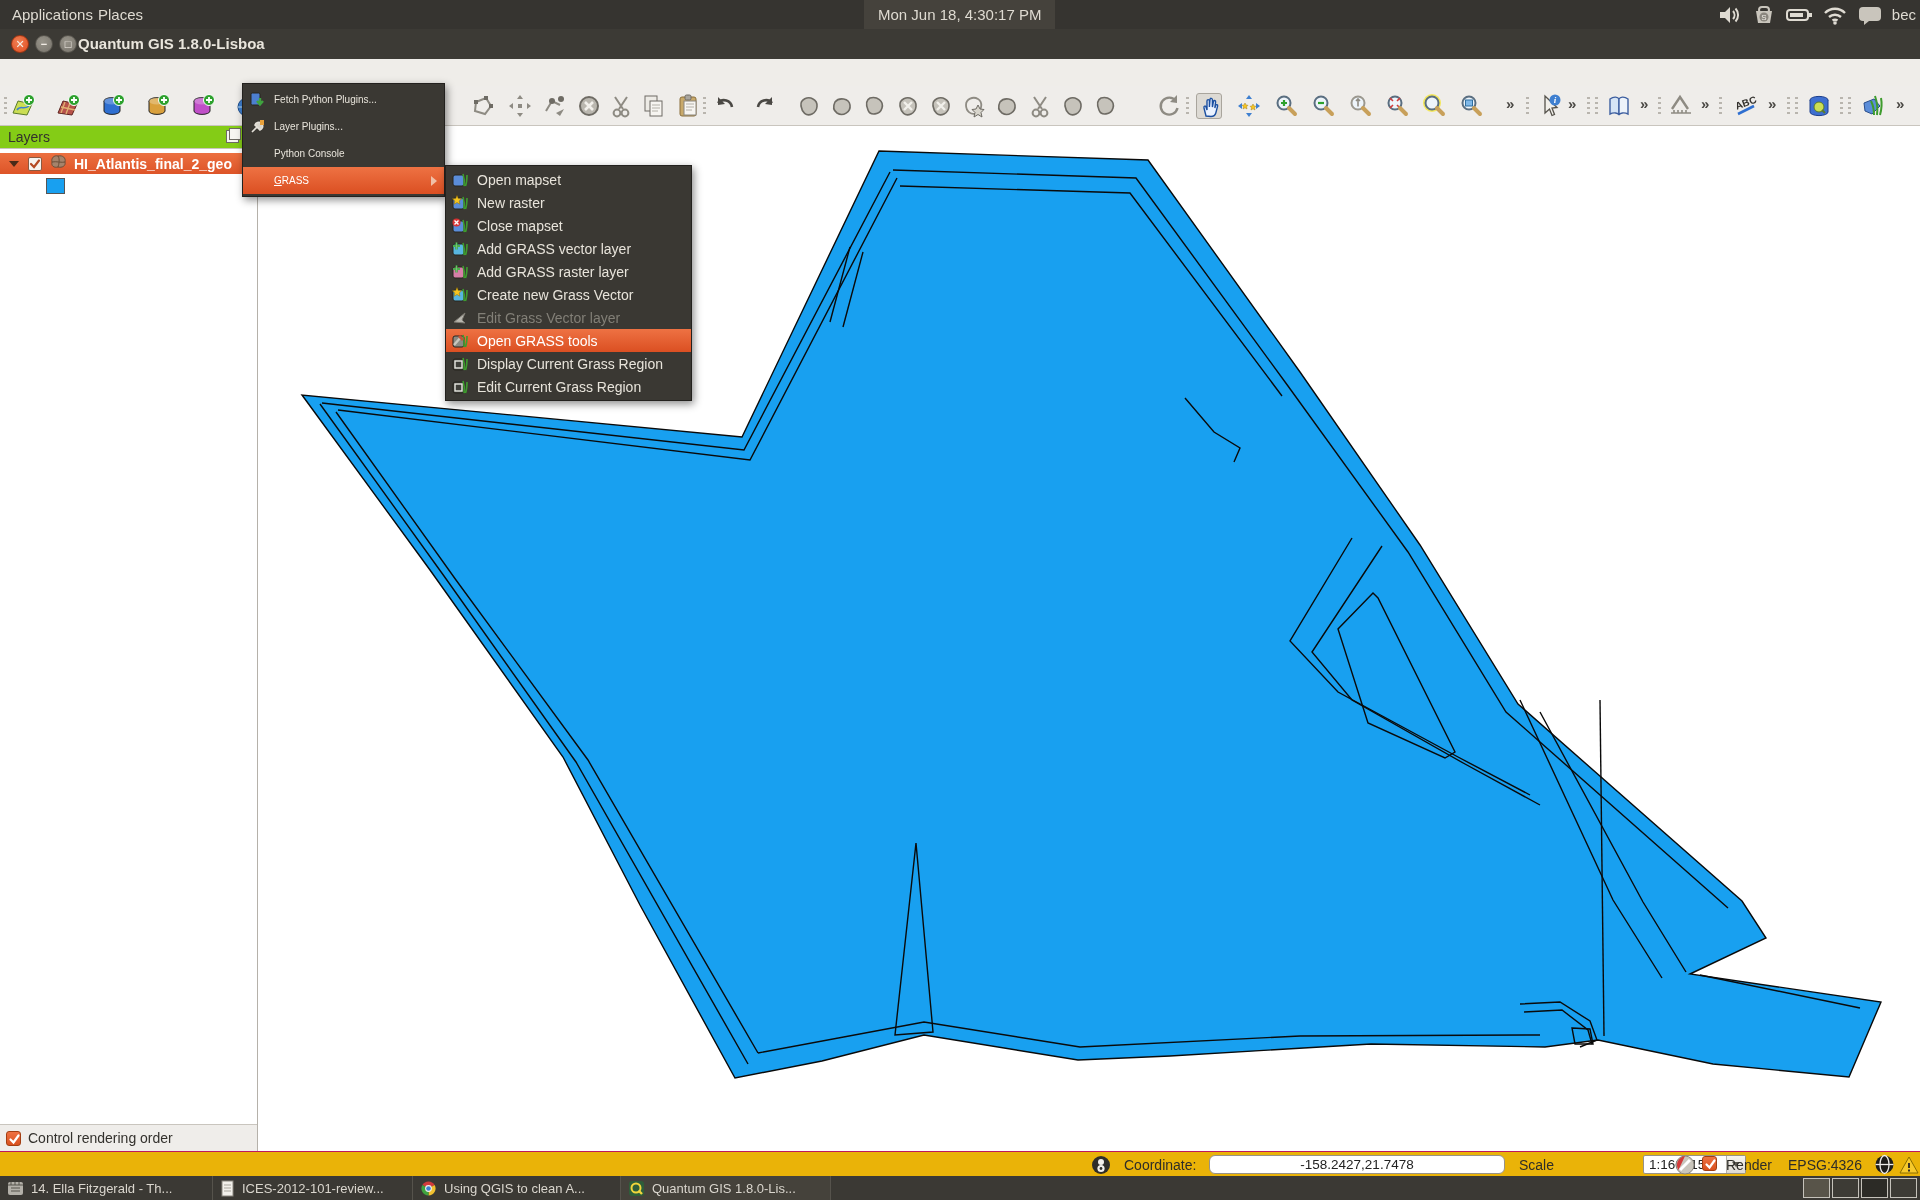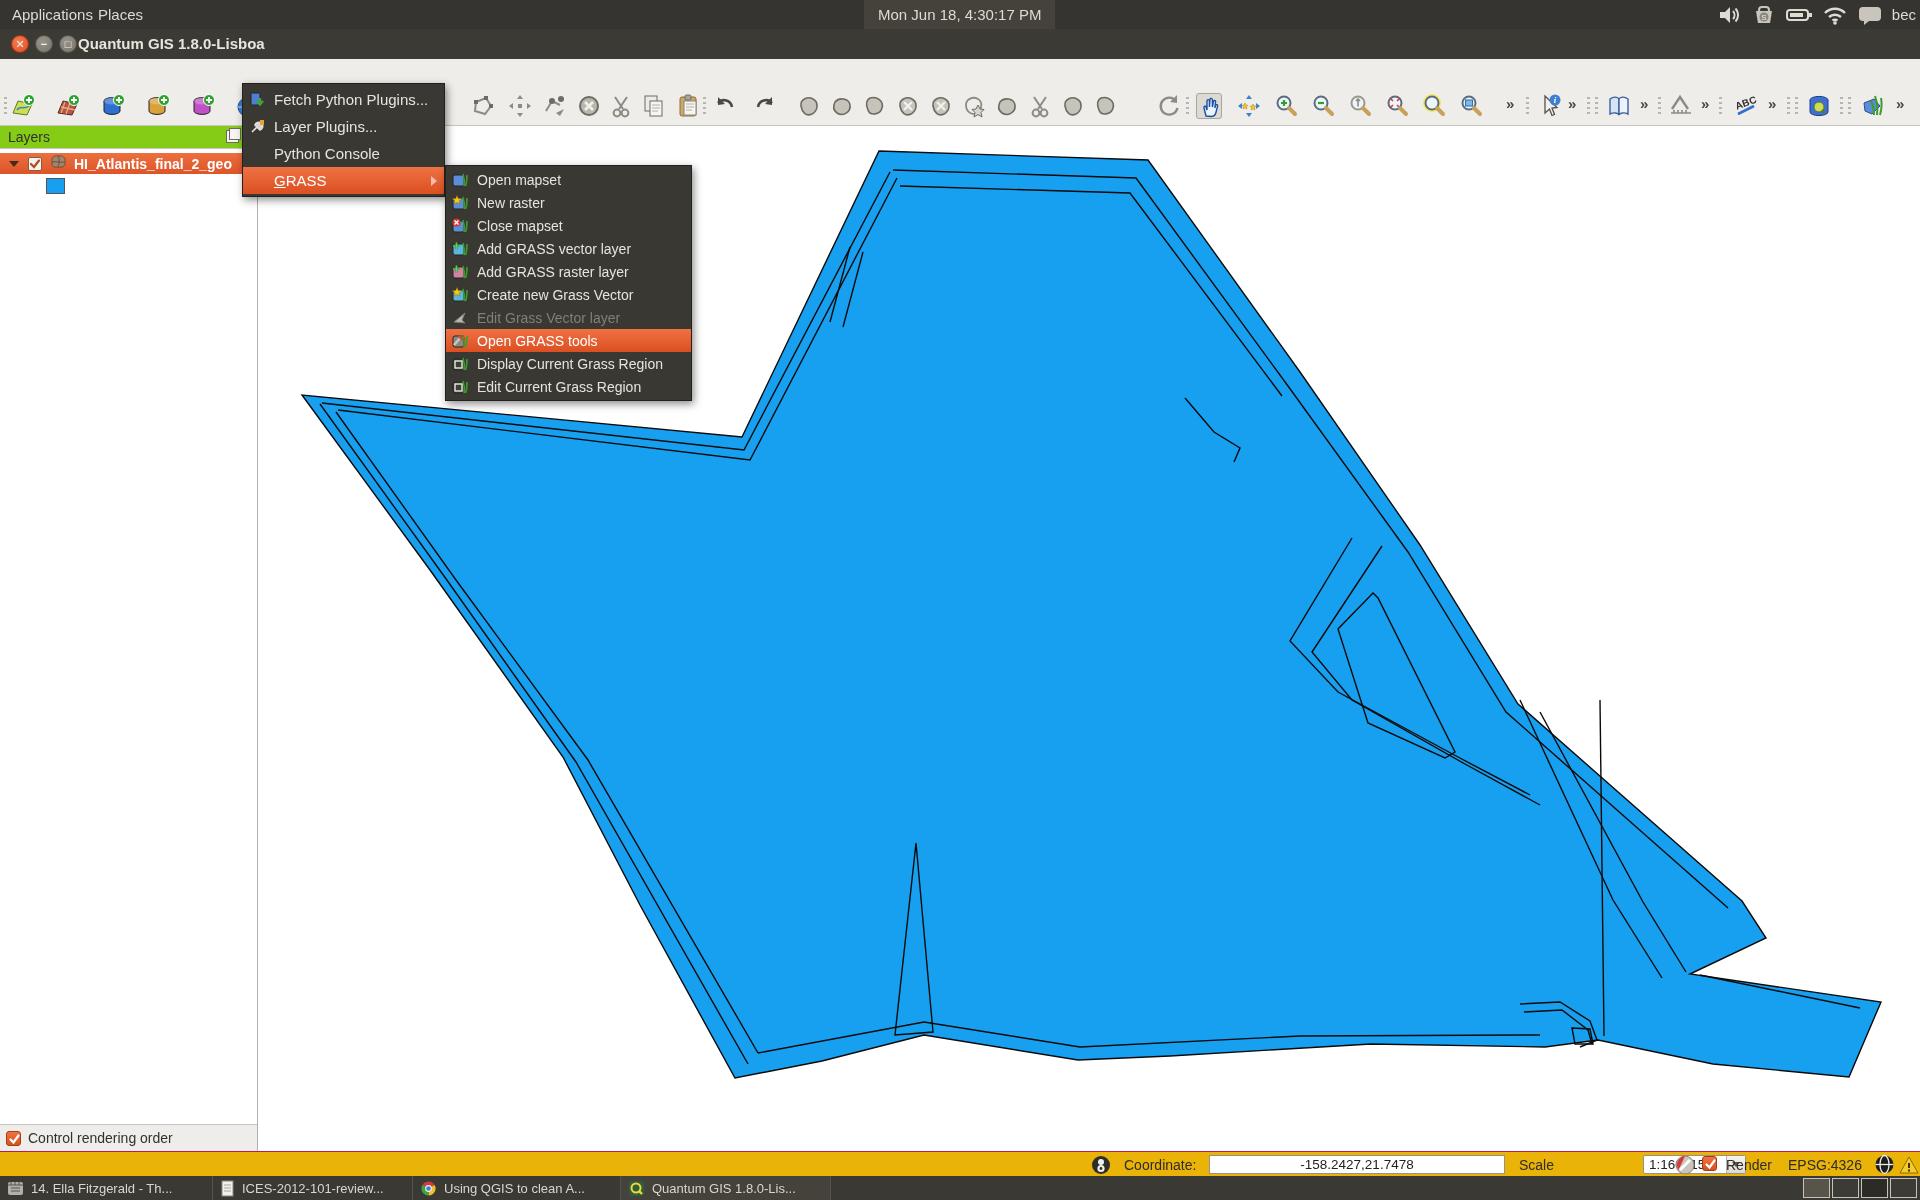--- a/index.html
+++ b/index.html
@@ -59,35 +59,35 @@
 
   .cb { width:15px; height:15px; border-radius:3px; background:linear-gradient(#EE7243,#D9511F); border:1px solid #A33E12; position:relative; flex:0 0 auto; }
   .cb svg { position:absolute; left:1px; top:1px; }
 
   
   .map-canvas { position:absolute; left:258px; top:126px; width:1662px; height:1025px; background:#FFFFFF; z-index:1; }
   .map-canvas svg { display:block; }
 
   
   .dropdown { position:absolute; background:#3A3833; border:1px solid #23211E; box-shadow:2px 3px 8px rgba(0,0,0,.45); z-index:70; padding:2px 0; }
-  .menu-item { position:relative; height:26px; display:flex; align-items:center; color:#E8E4DB; font-size:15px; }
+  .menu-item { position:relative; height:26px; display:flex; align-items:center; color:#E8E4DB; font-size:10px; }
   .menu-item .mi-icon { width:18px; margin-left:6px; flex:0 0 auto; display:flex; }
   .menu-item .mi-label { margin-left:7px; white-space:nowrap; }
   .menu-item.hl { background:linear-gradient(#EE7243,#DB4F22); color:#FFFFFF; }
   .menu-item.disabled { color:#827F77; }
   .menu-item .sub-arrow { position:absolute; right:7px; width:0; height:0; border-top:5px solid transparent; border-bottom:5px solid transparent; border-left:6px solid #F0C0A8; }
   #plugins-menu { left:242px; top:83px; width:203px; }
   #plugins-menu .menu-item { height:27px; }
   #grass-menu { left:445px; top:165px; width:247px; }
   #grass-menu .menu-item { height:23px; font-size:14px; }
 
   
   .statusbar { position:absolute; left:0; top:1151px; width:1920px; height:25px; background:#eab308; border-top:1px solid #be185d; z-index:30; font-size:14px; color:#2E2D29; }
   .sb-abs { position:absolute; top:0; height:25px; display:flex; align-items:center; }
-  .sb-input { position:absolute; top:3px; height:19px; background:#FFFFFF; border:1px solid #979288; border-radius:0; text-align:center; font-size:13.5px; color:#222; line-height:17px; }
+  .sb-input { position:absolute; top:3px; height:19px; background:#FFFFFF; border:1px solid #979288; border-radius:6px; text-align:center; font-size:13.5px; color:#222; line-height:17px; }
   .sb-combo { position:absolute; top:3px; height:19px; background:#FFFFFF; border:1px solid #979288; border-radius:2px; font-size:13.5px; color:#222; line-height:17px; padding-left:5px; }
   .sb-combo .arrow-btn { position:absolute; right:0; top:0; width:19px; height:17px; background:linear-gradient(#F6F4F0,#DEDAD3); border-left:1px solid #B5B1AA; display:flex; align-items:center; justify-content:center; }
   .sb-combo .arrow-btn:after { content:""; width:0; height:0; border-left:4px solid transparent; border-right:4px solid transparent; border-top:5px solid #5A574F; }
 
   
   .taskbar { position:absolute; left:0; top:1176px; width:1920px; height:24px; background:#3B3934; z-index:60; }
   .task-item { position:absolute; top:0; height:24px; display:flex; align-items:center; color:#DAD6CE; font-size:13px; border-right:1px solid #56534C; overflow:hidden; }
   .task-item .ti-icon { margin-left:7px; display:flex; flex:0 0 auto; }
   .task-item span.lbl { margin-left:7px; white-space:nowrap; }
   .task-item.active { background:#45423B; }

